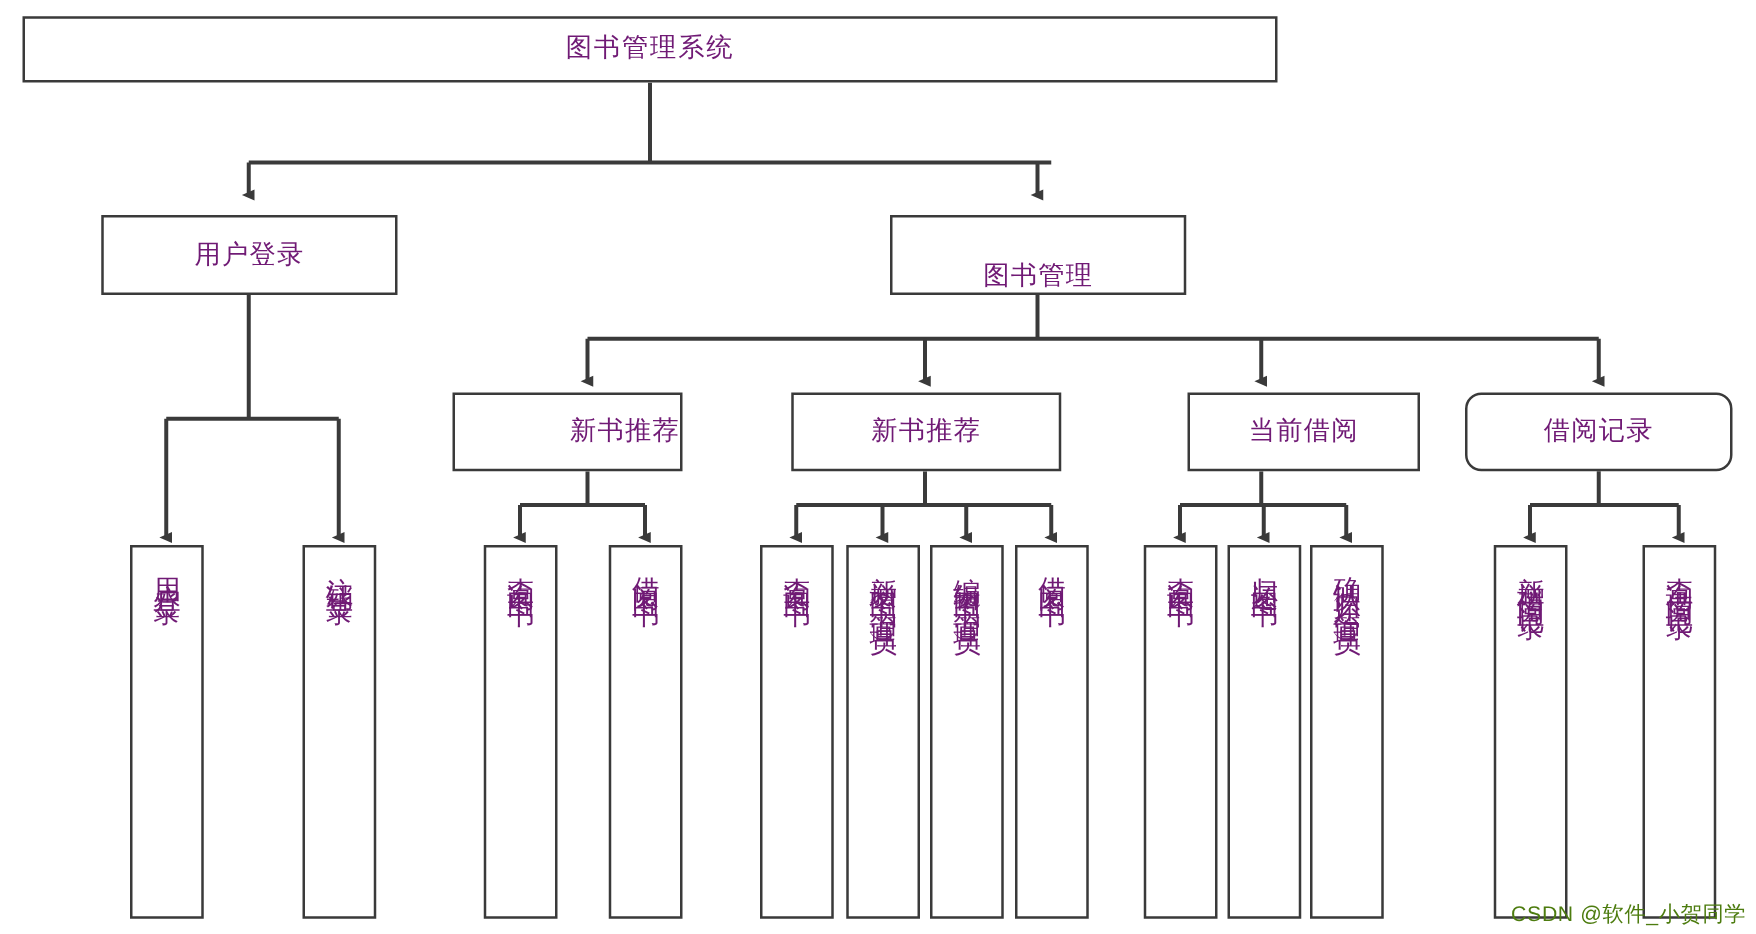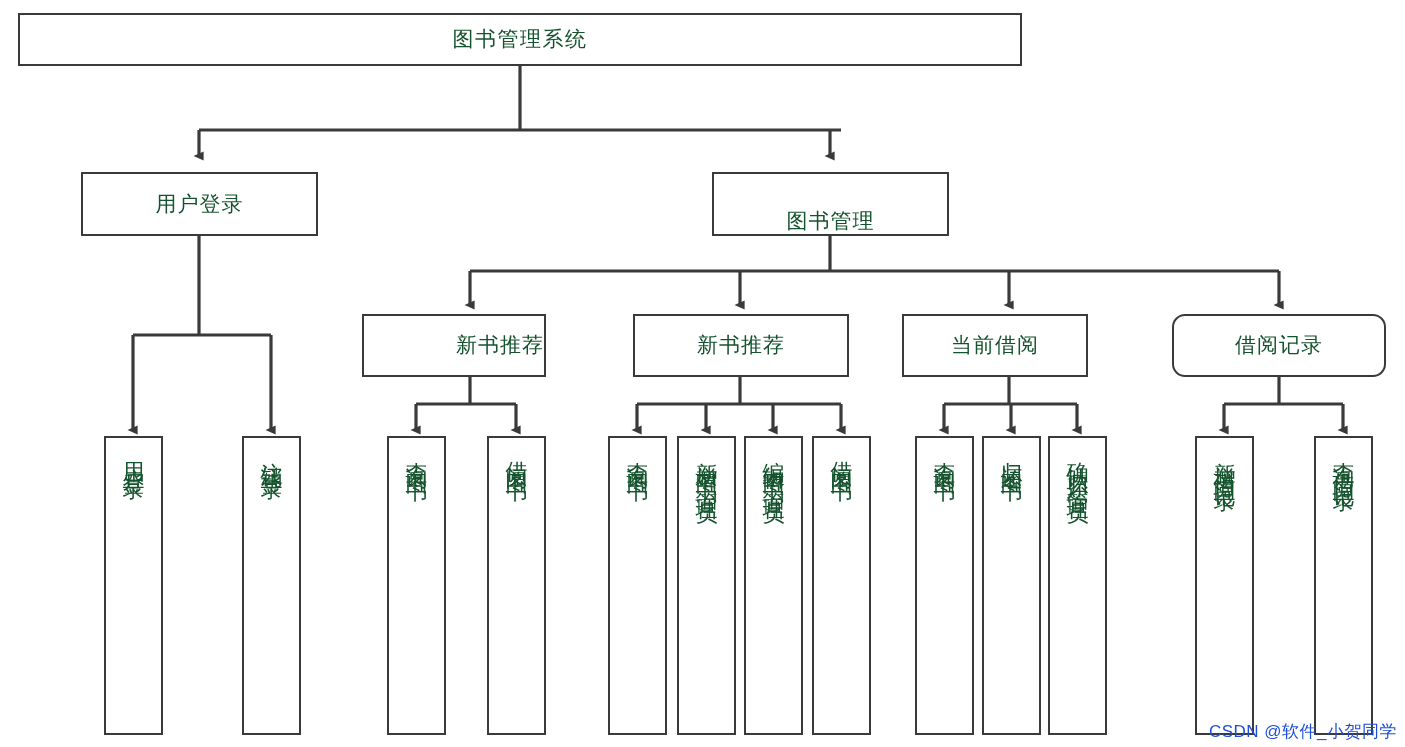--- a/index.html
+++ b/index.html
@@ -35,21 +35,21 @@
     align-items: center;
     justify-content: center;
     color: #2b2b2b;
     z-index: 2;
   }
   .node .label {
     display: block;
     text-align: center;
     line-height: 1.18;
     white-space: nowrap;
-    color: #14532d;
+    color: #701a75;
   }
   
   .node.horiz .label {
     font-size: 21px;
     letter-spacing: 1px;
   }
   .node.root .label {
     font-size: 21px;
     letter-spacing: 1.5px;
   }
@@ -66,21 +66,21 @@
     line-height: 1;
     letter-spacing: 6px;
     white-space: nowrap;
     text-align: left;
   }
   .watermark {
     position: absolute;
     right: 8px;
     bottom: 4px;
     font-size: 17px;
-    color: #1d4ed8;
+    color: #4d7c0f;
     letter-spacing: 0.5px;
     white-space: nowrap;
     z-index: 5;
     font-family: "Liberation Sans", "DejaVu Sans", sans-serif;
   }
 </style>
 </head>
 <body>
 
 <div id="diagram-root">
@@ -145,21 +145,21 @@
   <div class="node horiz" style="left:712px; top:172px; width:237px; height:64px;align-items:flex-end;">
     <span class="label">图书管理</span>
   </div>
 
   <div class="node horiz" style="left:362px; top:314px; width:184px; height:63px;justify-content:flex-end;">
     <span class="label">新书推荐</span>
   </div>
   <div class="node horiz" style="left:633px; top:314px; width:216px; height:63px;">
     <span class="label">新书推荐</span>
   </div>
-  <div class="node horiz" style="left:902px; top:314px; width:186px; height:63px;">
+  <div class="node horiz" style="left:950px; top:314px; width:186px; height:63px;">
     <span class="label">当前借阅</span>
   </div>
   <div class="node horiz" style="left:1172px; top:314px; width:214px; height:63px;border-radius:13px;">
     <span class="label">借阅记录</span>
   </div>
 
   <div class="node vert" style="left:104px; top:436px; width:59px; height:299px;">
     <span class="label">用户登录</span>
   </div>
   <div class="node vert" style="left:242px; top:436px; width:59px; height:299px;">

